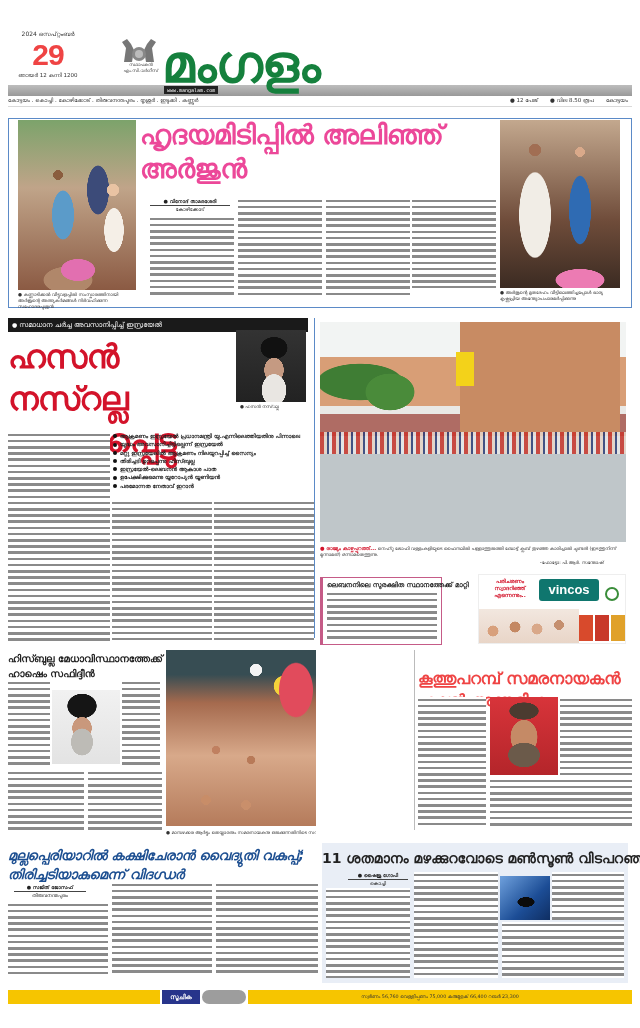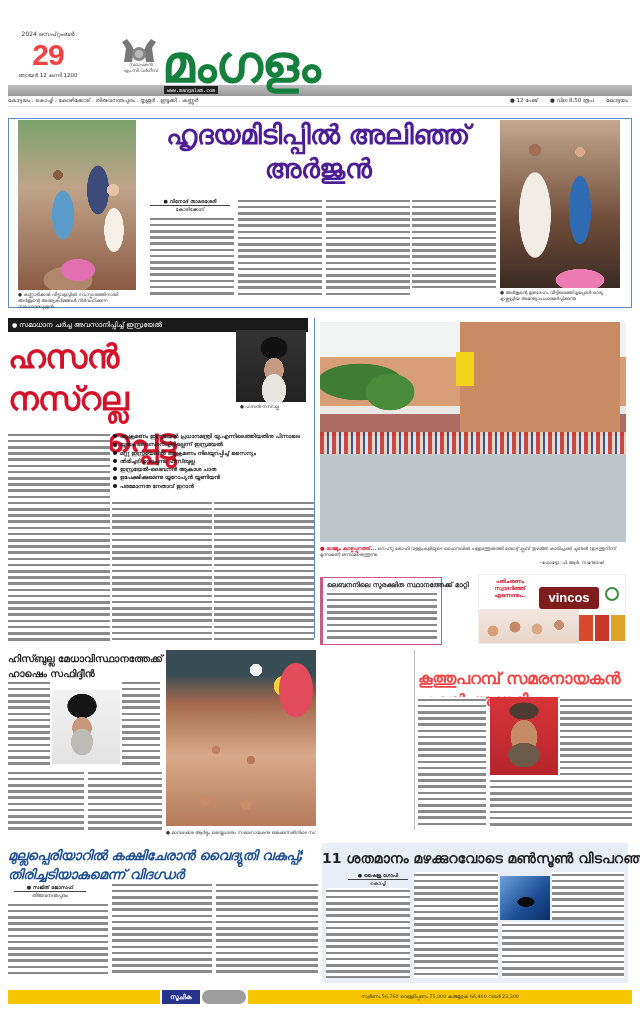--- a/index.html
+++ b/index.html
@@ -45,21 +45,21 @@
       radial-gradient(ellipse 40px 18px at 80px 160px, #ec7bb3 0 60%, transparent 62%),
       radial-gradient(ellipse 18px 56px at 80px 90px, #2f6bb3 0 60%, transparent 62%),
       radial-gradient(circle 8px at 80px 32px, #d9a98a 0 60%, transparent 62%),
       radial-gradient(ellipse 26px 70px at 35px 95px, #f1ede6 0 60%, transparent 62%),
       radial-gradient(circle 10px at 35px 30px, #a16e53 0 60%, transparent 62%),
       linear-gradient(180deg, #c3a88e 0%, #6f4c3a 60%, #3b2b22 100%); }
   .cap { font-size: 4.6px; line-height: 6px; color: #333; }
   .cap-left { left: 18px; top: 292px; width: 120px; }
   .cap-right { left: 500px; top: 290px; width: 120px; }
 
-  .lead-head { left: 140px; top: 118px; width: 356px; text-align: center; font-weight: bold; font-size: 27px; line-height: 34px; color: #4c1d95; letter-spacing: -0.5px; }
+  .lead-head { left: 140px; top: 118px; width: 356px; font-weight: bold; font-size: 27px; line-height: 34px; color: #ec4899; letter-spacing: -0.5px; }
   .byline { text-align: center; font-size: 5px; line-height: 7px; }
   .byline .name { font-weight: bold; border-bottom: 0.5px solid #444; }
   .lead-byline { left: 150px; top: 198px; width: 80px; }
 
   .col { font-size: 4.6px; line-height: 6.2px; color: #333; text-align: justify; overflow: hidden; }
   .lines { background: repeating-linear-gradient(#fff 0 1.6px, #8a8a8a 1.6px 4.2px, #fff 4.2px 6.2px); }
 
   
   .kicker { left: 8px; top: 318px; width: 300px; height: 14px; background: #1a1a1a; color: #fff; font-size: 7px; line-height: 14px; padding-left: 4px; white-space: nowrap; }
   .kicker::before { content: "\25CF  "; font-size: 6px; }
@@ -96,21 +96,21 @@
   .cap-boat .lbl { color: #d3132a; font-weight: bold; font-size: 5.2px; }
   .credit { left: 540px; top: 560px; font-size: 4.6px; color: #333; }
 
   
   .beirut-box { left: 320px; top: 577px; width: 122px; height: 68px; border: 1px solid #c55b87; border-left: 3px solid #c55b87; padding: 3px 4px; }
   .beirut-title { font-size: 6.8px; font-weight: bold; color: #222; margin-bottom: 2px; white-space: nowrap; }
   .beirut-body { height: 48px; }
 
   .ad { left: 478px; top: 574px; width: 148px; height: 70px; background: #fff; border: 1px solid #eee; overflow: hidden; }
   .ad-tag { position: absolute; left: 6px; top: 3px; font-size: 5.5px; color: #d3132a; font-weight: bold; line-height: 7px; width: 50px; text-align: center; }
-  .ad-logo { position: absolute; left: 60px; top: 12px; width: 60px; height: 22px; background: #7f1d1d; color: #fff; font-family: "Liberation Sans", sans-serif; font-weight: bold; font-size: 13px; text-align: center; line-height: 22px; border-radius: 3px; }
+  .ad-logo { position: absolute; left: 60px; top: 4px; width: 60px; height: 22px; background: #0f766e; color: #fff; font-family: "Liberation Sans", sans-serif; font-weight: bold; font-size: 13px; text-align: center; line-height: 22px; border-radius: 3px; }
   .ad-seal { position: absolute; left: 126px; top: 12px; width: 14px; height: 14px; border-radius: 50%; border: 2px solid #3a8d3a; }
   .ad-faces { position: absolute; left: 0; top: 34px; width: 100px; height: 36px;
     background: radial-gradient(circle 9px at 14px 22px, #d8a07c 0 60%, transparent 62%),
                 radial-gradient(circle 9px at 36px 18px, #c48863 0 60%, transparent 62%),
                 radial-gradient(circle 9px at 58px 20px, #d9a889 0 60%, transparent 62%),
                 radial-gradient(circle 8px at 80px 16px, #c58f6f 0 60%, transparent 62%),
                 linear-gradient(#f2e7df, #e8d4c6); }
   .ad-packs { position: absolute; left: 100px; top: 40px; width: 46px; height: 26px;
     background: linear-gradient(90deg, #d84a2c 0 14px, #fff 14px 16px, #c8382a 16px 30px, #fff 30px 32px, #e0a12a 32px); }
 

